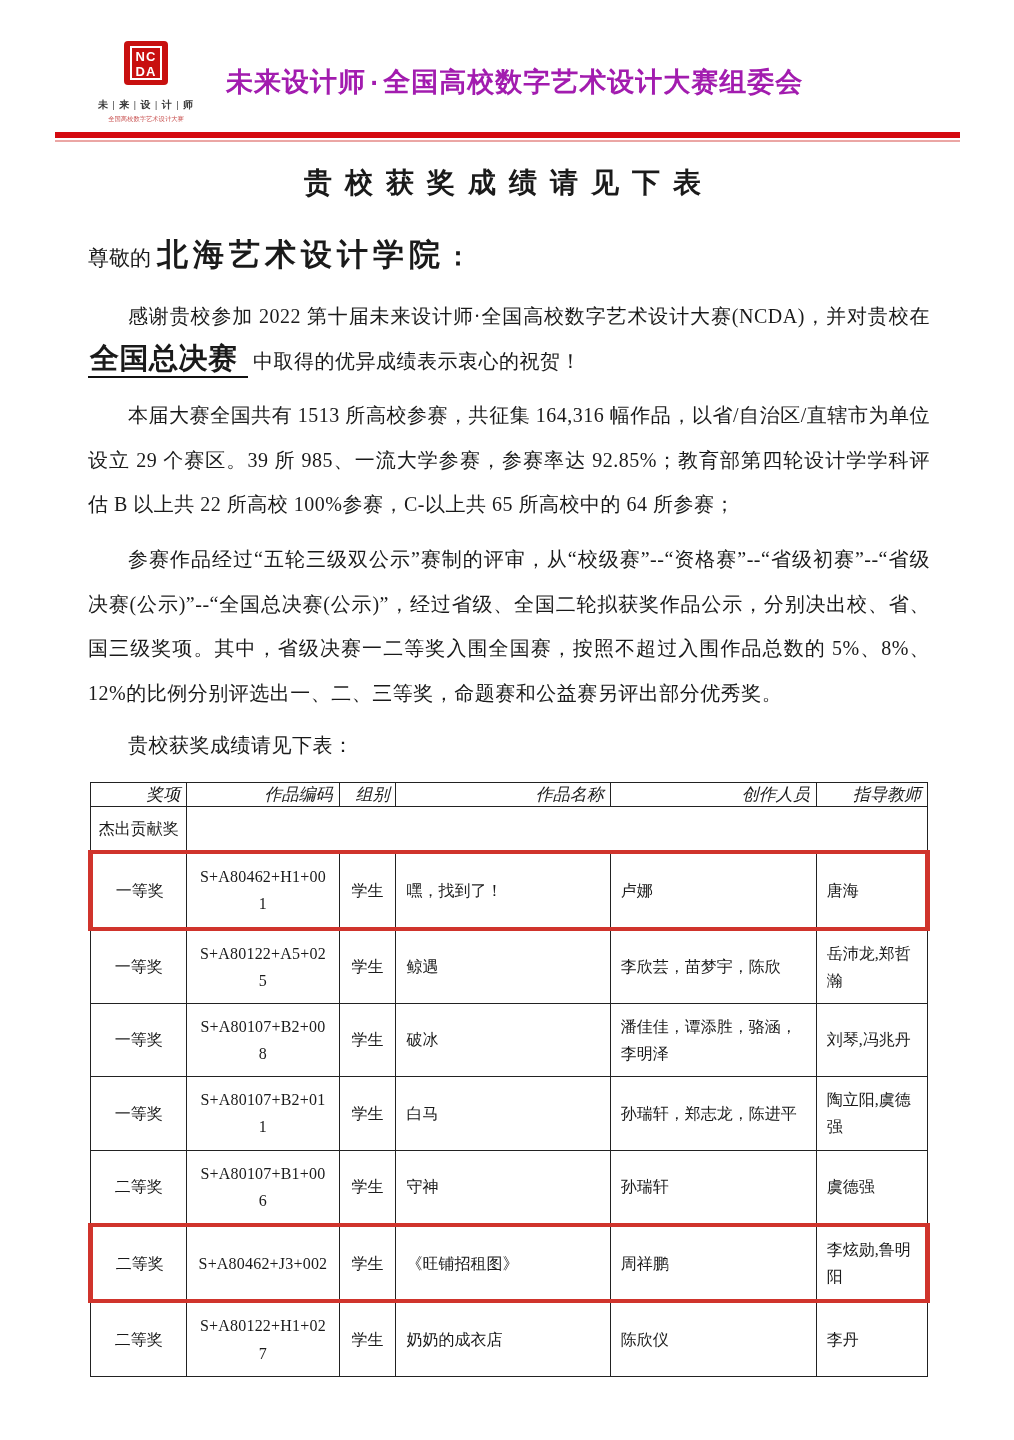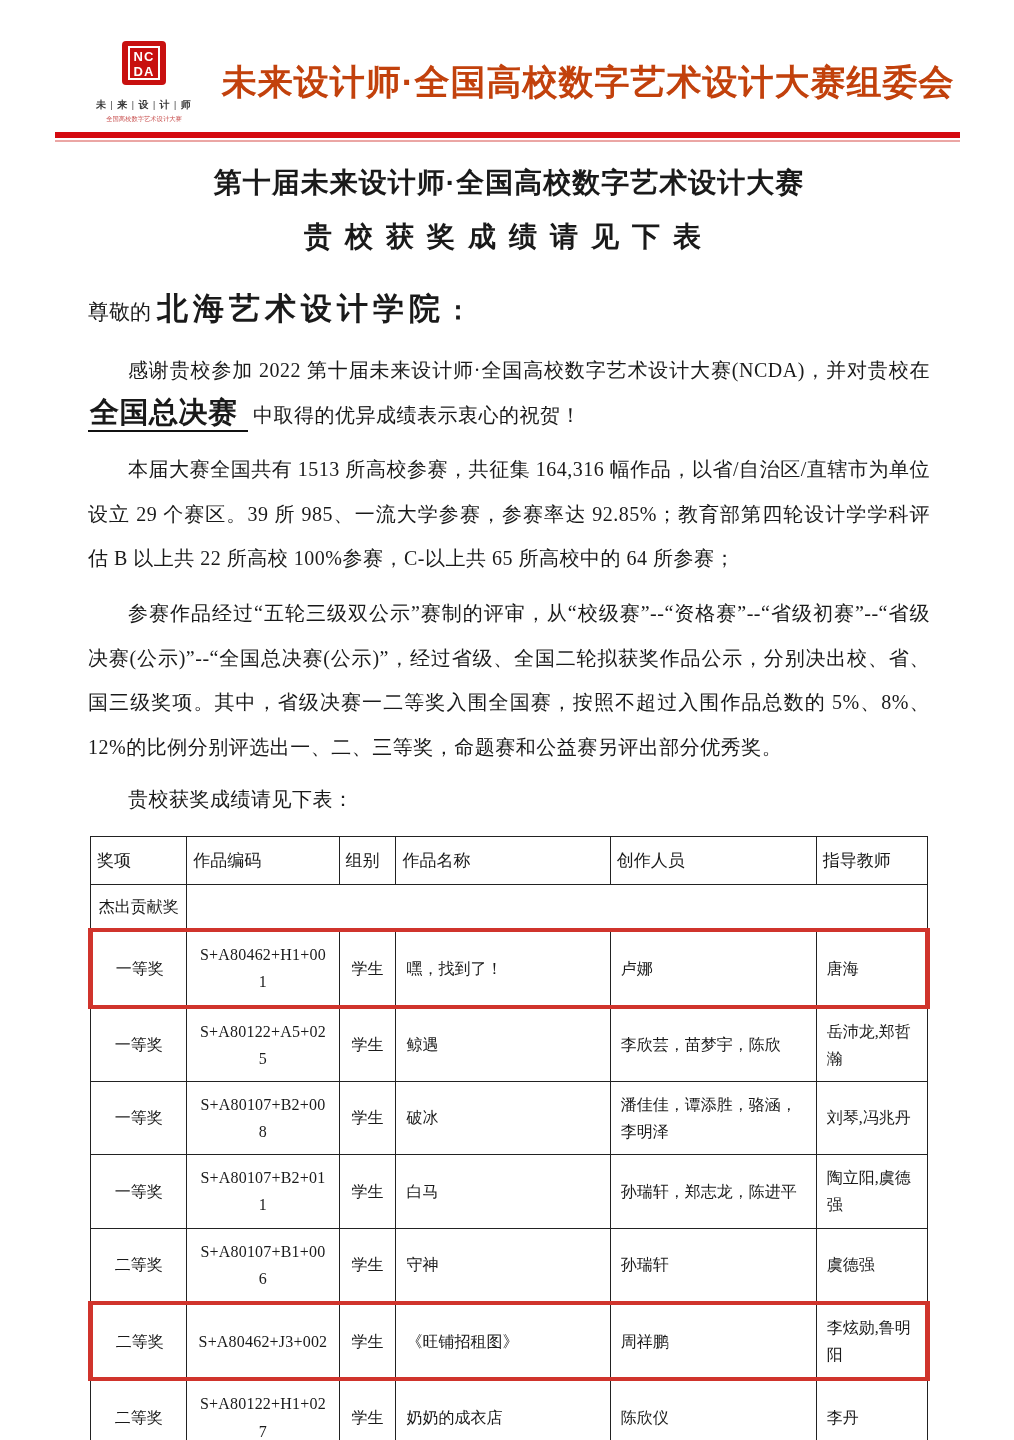--- a/index.html
+++ b/index.html
@@ -20,22 +20,22 @@
   }
   .logo-mark-inner {
     width: 32px; height: 34px; border: 2px solid #ffffff;
     color: #ffffff; font-family: "Liberation Sans", sans-serif;
     font-weight: bold; font-size: 13px; line-height: 15px; text-align: center;
     letter-spacing: 1px; padding-top: 1px;
   }
   .logo-name { margin-top: 13px; font-size: 10px; letter-spacing: 1px; color: #3a3a3a; font-weight: bold; white-space: nowrap; }
   .logo-sub { margin-top: 2px; font-size: 7px; color: #c8504f; white-space: nowrap; transform: scale(0.9); }
   .org-title {
-    color: #c2410c; font-size: 35px; font-weight: bold; letter-spacing: 1px;
-    white-space: nowrap; font-family: Liberation Sans, sans-serif;
+    color: #a21caf; font-size: 27px; font-weight: bold; letter-spacing: 1px;
+    white-space: nowrap; font-family: Liberation Mono, monospace;
   }
   .red-rule { margin: 2px 0 0 -33px; width: 905px; }
   .red-rule .thick { height: 6px; background: #d40a10; }
   .red-rule .thin { height: 2px; background: #eba6a4; margin-top: 2px; }
 
   
   .doc-title { text-align: center; margin-top: 22px; font-family: "Liberation Sans", "DejaVu Sans", sans-serif; }
   .doc-title .line1 { font-size: 28px; font-weight: bold; letter-spacing: 1px; }
   .doc-title .line2 { font-size: 28px; font-weight: bold; letter-spacing: 13px; margin-top: 16px; }
 
@@ -60,21 +60,21 @@
     border-bottom: 2px solid #111; padding: 0 10px 2px 2px; line-height: 1;
   }
   .see-table { margin-top: 8px; }
 
   
   .awards { width: 100%; border-collapse: collapse; margin-top: 14px; table-layout: fixed; }
   .awards th, .awards td {
     border: 1px solid #222; font-size: 16px; padding: 9px 10px;
     font-weight: normal; word-break: break-all;
   }
-  .awards th { text-align: left; padding: 12px 6px; font-size: 17px; }
+  .awards th { text-align: right; padding: 0 6px; font-size: 17px; font-style: italic; }
   .awards td.col-award, .awards td.col-code, .awards td.col-group { text-align: center; }
   .awards td.col-code { font-family: "Liberation Serif", "DejaVu Serif", serif; letter-spacing: 0.2px; }
   .awards td.col-work, .awards td.col-creators, .awards td.col-teachers { text-align: left; }
   .awards td { line-height: 1.7; }
   .awards tr.special td { padding: 8px 6px; }
   .awards tr.hl td { border-top: 4px solid #d0342c; border-bottom: 4px solid #d0342c; }
   .awards tr.hl td:first-child { border-left: 5px solid #d0342c; }
   .awards tr.hl td:last-child { border-right: 5px solid #d0342c; }
 </style>
 </head>
@@ -94,21 +94,20 @@
       <div class="logo-sub">全国高校数字艺术设计大赛</div>
     </div>
     <div class="org-title">未来设计师·全国高校数字艺术设计大赛组委会</div>
   </div>
   <div class="red-rule">
     <div class="thick"></div>
     <div class="thin"></div>
   </div>
 
   <div class="doc-title">
-    <div class="line1">第十届未来设计师·全国高校数字艺术设计大赛</div>
     <div class="line2">贵校获奖成绩请见下表</div>
   </div>
 
   <div class="salutation">
     <span class="prefix">尊敬的</span>
     <span class="school">北海艺术设计学院</span>
     <span class="colon">：</span>
   </div>
 
   <div class="body-text">

